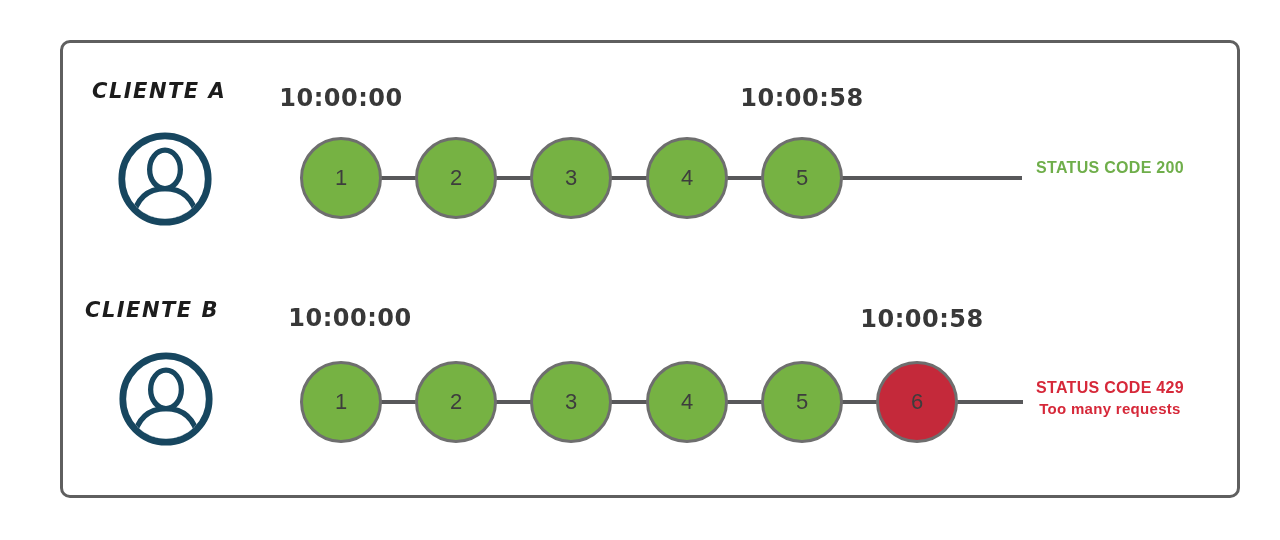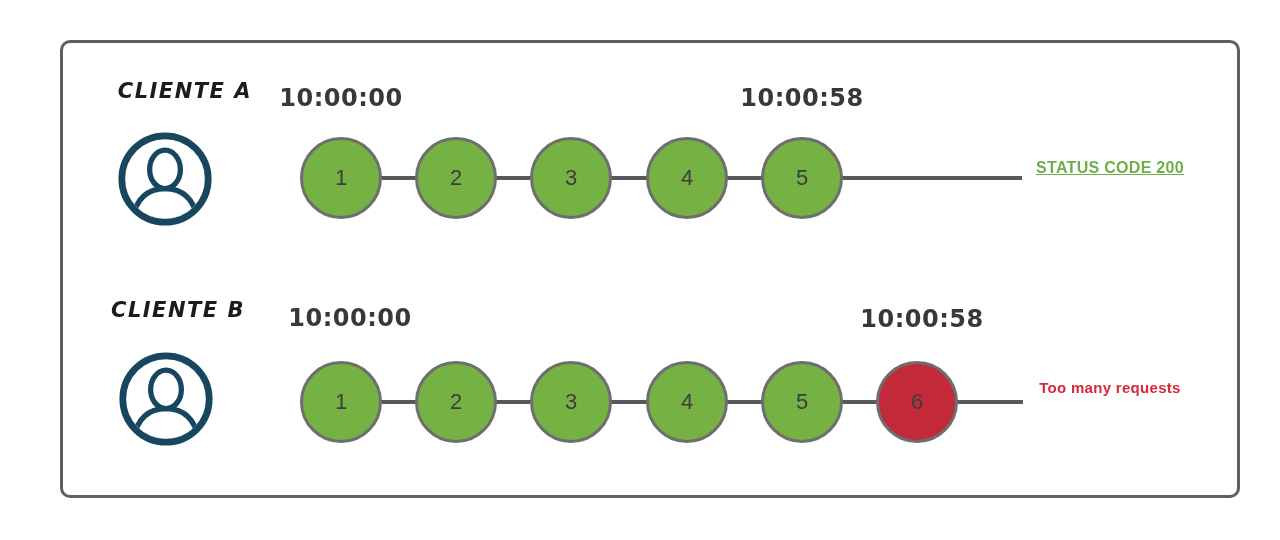--- a/index.html
+++ b/index.html
@@ -1,37 +1,37 @@
 <!DOCTYPE html>
 <html style="--ok-circle: #76b243; --error-circle: #c4293a; --success-text: #6fae4a; --error-text: #d62839; --connector: #58585a; --circle-border: #6e6e6e; --avatar: #17465f; --timestamp: #383838;"><head>
 <meta charset="utf-8">
 <style>
   html,body{margin:0;padding:0;background:#fff;}
   .stage{position:relative;width:1280px;height:540px;background:#fff;overflow:hidden;
          font-family:"Liberation Sans",sans-serif;}
   .frame{position:absolute;left:60px;top:40px;width:1180px;height:458px;
          border:3px solid #5f5f5f;border-radius:10px;box-sizing:border-box;background:#fff;}
-  .client-label{position:absolute;width:160px;text-align:right;
+  .client-label{position:absolute;width:160px;text-align:left;
          font-family:"DejaVu Sans",sans-serif;font-style:italic;font-weight:bold;
          font-size:21px;letter-spacing:1.5px;color:#1c1c1c;white-space:nowrap;}
   .timestamp{position:absolute;width:150px;text-align:center;
          font-family:"DejaVu Sans",sans-serif;font-weight:bold;font-size:24px;
          letter-spacing:.5px;color:var(--timestamp,#383838);white-space:nowrap;}
   .avatar{position:absolute;width:96px;height:96px;}
   .timeline{position:absolute;height:82px;}
   .connector{position:absolute;left:41px;top:39px;height:3.5px;background:var(--connector,#58585a);}
   .circle{position:absolute;top:0;width:82px;height:82px;border-radius:50%;
          border:3.5px solid var(--circle-border,#6e6e6e);box-sizing:border-box;
          display:flex;align-items:center;justify-content:center;
          font-size:22px;color:#3d3d3d;font-family:"Liberation Sans",sans-serif;}
   .circle.ok{background:var(--ok-circle,#76b243);}
   .circle.error{background:var(--error-circle,#c4293a);}
   .status{position:absolute;width:176px;text-align:center;font-weight:bold;
          font-size:16px;line-height:21px;letter-spacing:.3px;white-space:nowrap;}
-  .status.success{color:var(--success-text,#6fae4a);text-decoration:underline;}
+  .status.success{color:var(--success-text,#6fae4a);}
   .status.error{color:var(--error-text,#d62839);}
   .status.error .status-line2{font-size:15px;}
 </style>
 </head>
 <body>
 
 <div class="stage">
   <div class="frame"></div>
 
   <section>
@@ -110,16 +110,17 @@
           <span>4</span>
         </div>
         <div class="circle ok" style="left: 461px;">
           <span>5</span>
         </div>
         <div class="circle error" style="left: 576px;">
           <span>6</span>
         </div>
       </div>
     <div class="status error" style="left:1022px;top:377px">
+      <div class="status-line1">STATUS CODE 429</div>
       <div class="status-line2">Too many requests</div>
     </div>
   </section>
 </div>
 
 </body></html>

